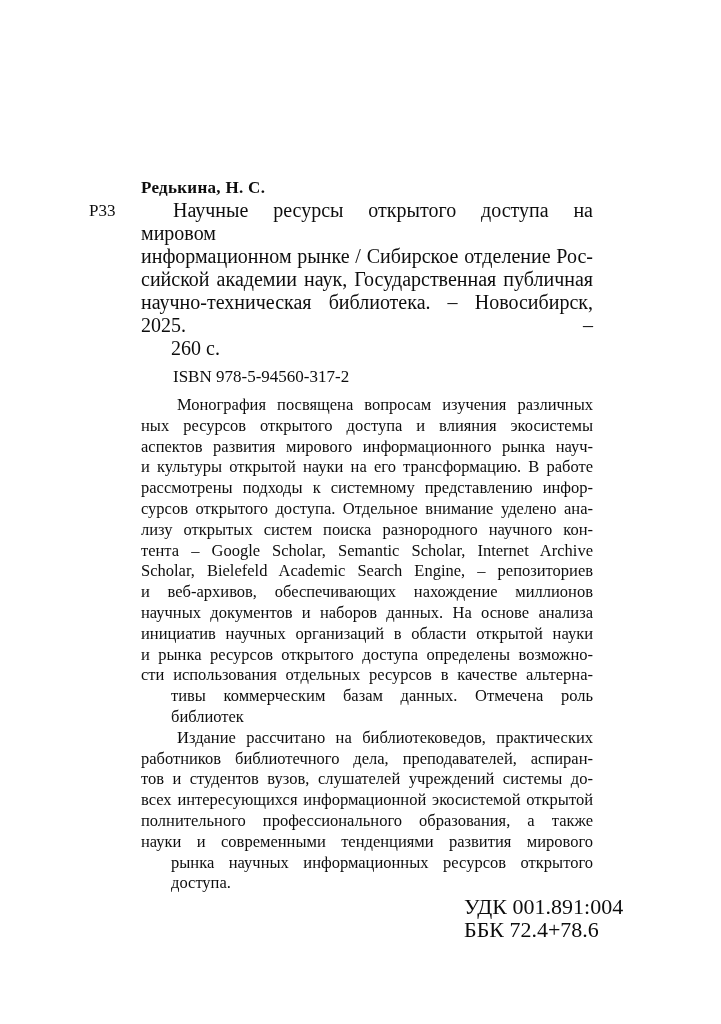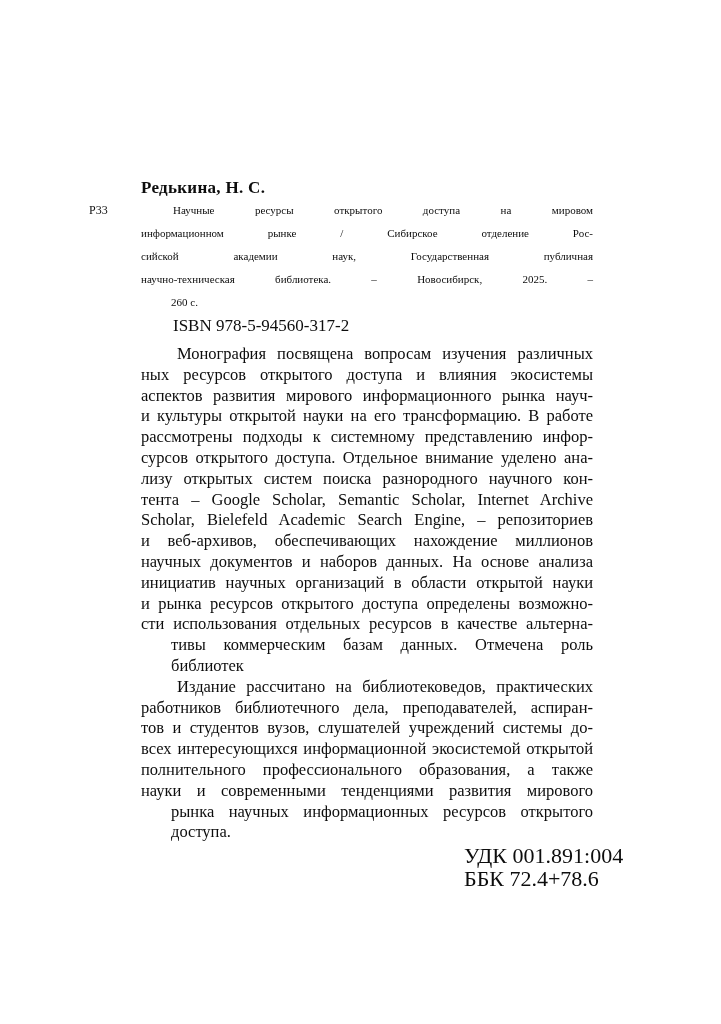--- a/index.html
+++ b/index.html
@@ -13,21 +13,21 @@
     height: 1024px;
     background: #ffffff;
     font-family: "Liberation Serif", serif;
     color: #0d0d0d;
     overflow: hidden;
   }
   .author-sign {
     position: absolute;
     left: 89px;
     top: 199px;
-    font-size: 12px;
+    font-size: 17px;
     line-height: 23px;
   }
   .col {
     position: absolute;
     left: 141px;
     top: 176px;
     width: 452px;
   }
   .author {
     font-weight: bold;
@@ -37,27 +37,28 @@
   }
   .jlines > div {
     text-align: justify;
     text-align-last: justify;
   }
   .jlines > div:last-child {
     text-align-last: left;
     margin-left: 30px;
   }
   .bib {
-    font-size: 11px;
+    font-size: 20px;
     line-height: 23px;
   }
   .bib > div:first-child { text-indent: 32px; }
   .isbn {
     font-size: 17px;
     line-height: 23px;
+    margin-top: 5px;
     padding-left: 32px;
   }
   .ann {
     font-size: 16.5px;
     line-height: 20.8px;
     margin-top: 7px;
   }
   .ann > div:first-child { text-indent: 36px; }
   .aud { margin-top: 0; }
   .codes {

